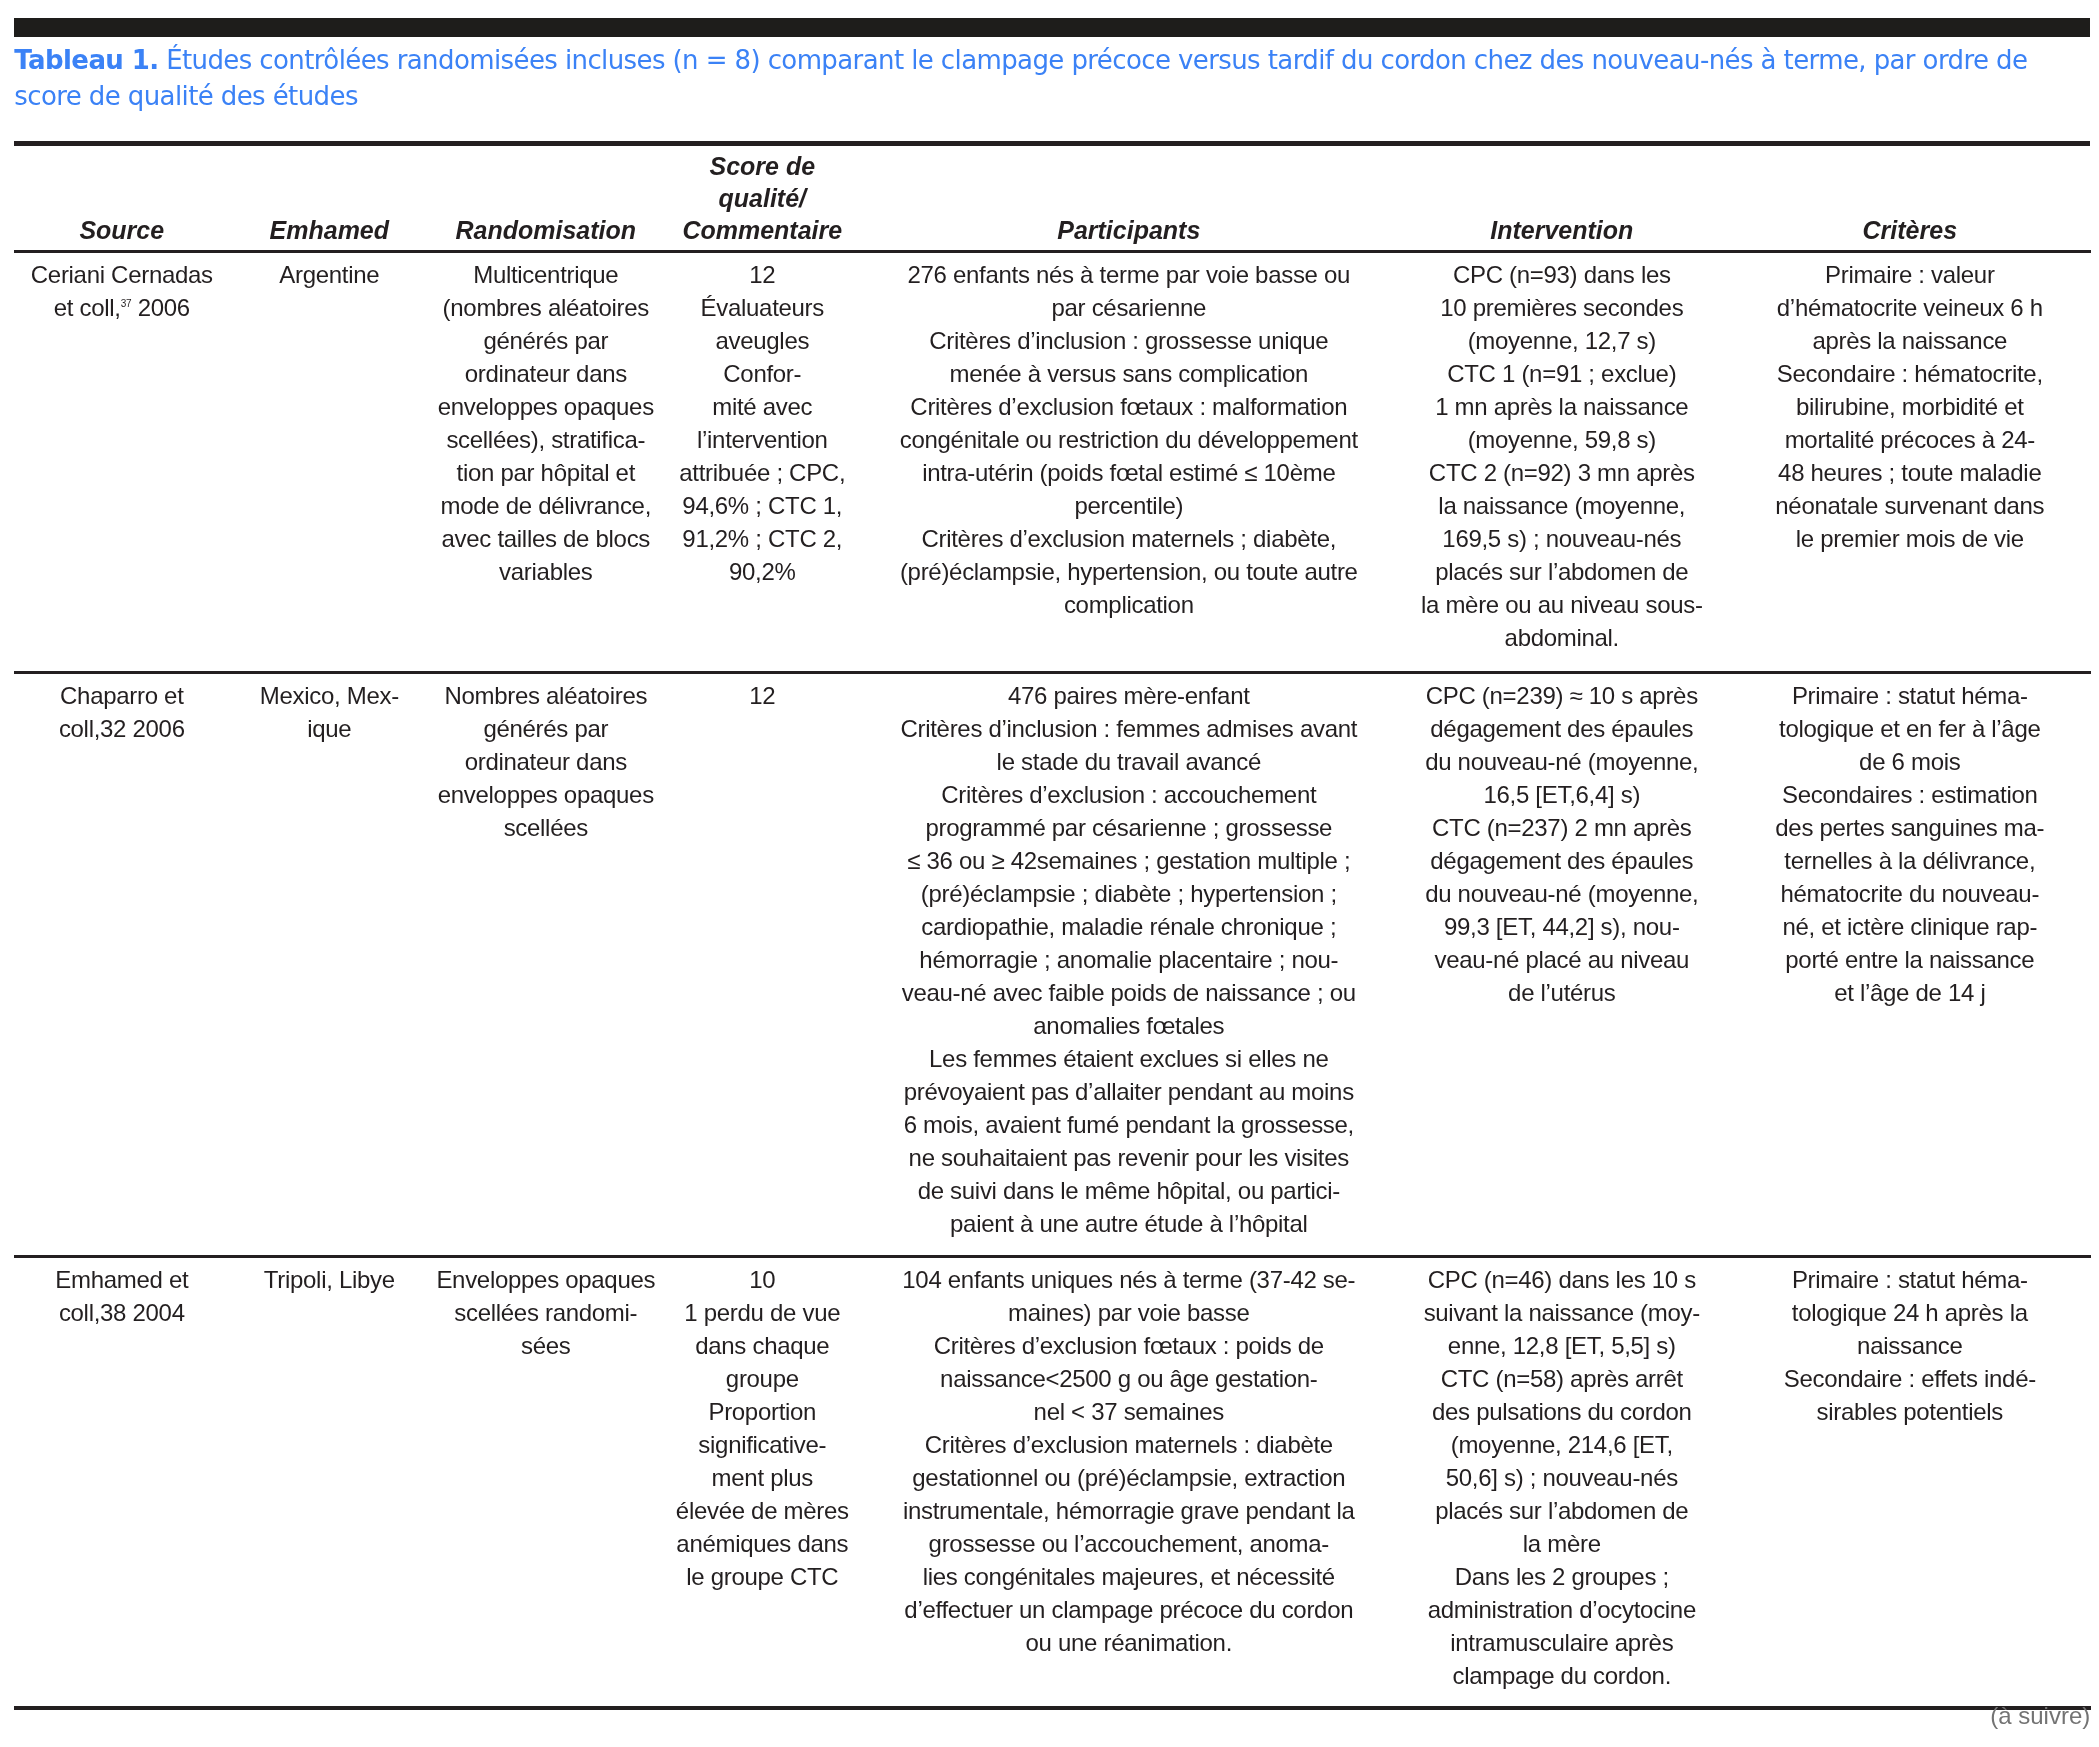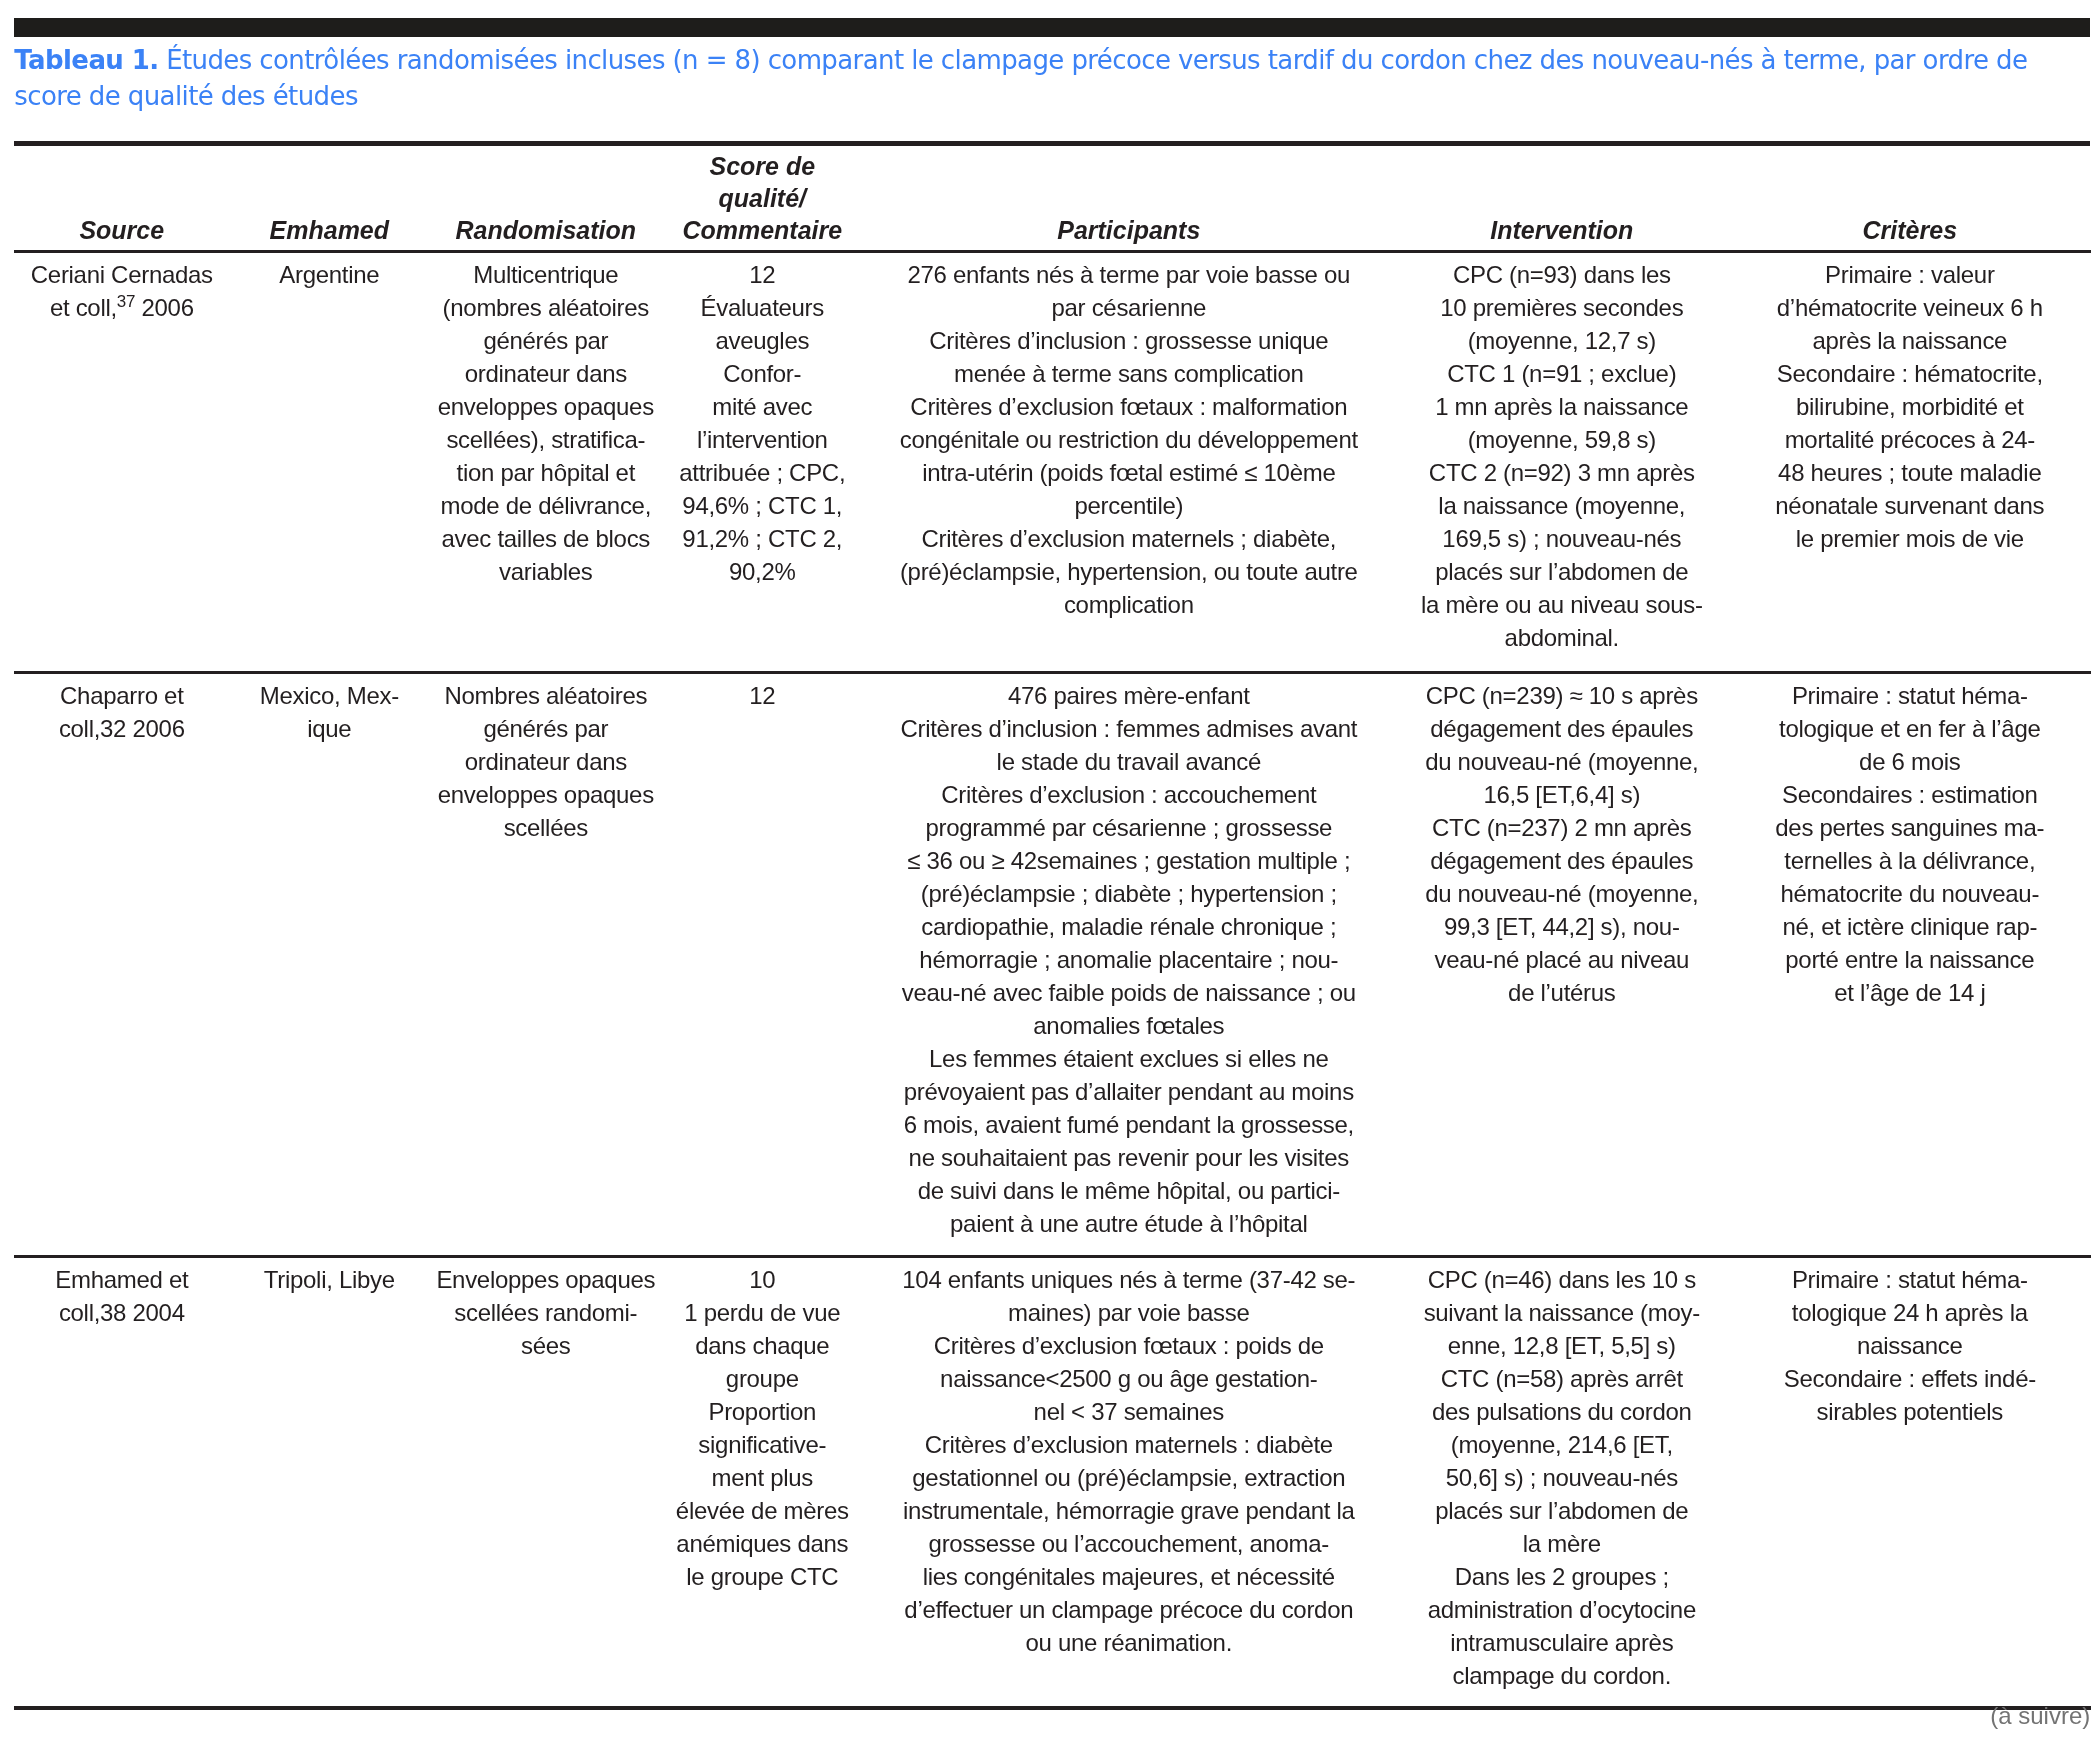--- a/index.html
+++ b/index.html
@@ -30,21 +30,21 @@
       padding: 0 1.9px 3.8px 1.9px; line-height: 32px; height: 103px; font-style: italic;
     }
     table.trials td {
       text-align: center; vertical-align: top; padding: 5.7px 1.9px 7.6px 1.9px;
       letter-spacing: -0.3px;
     }
     table.trials thead tr { border-bottom: 3.8px solid #231f20; }
     table.trials tbody tr { border-bottom: 3.8px solid #231f20; }
     table.trials tbody tr:last-child { border-bottom: 4.8px solid #231f20; }
     .line { display: block; }
-    sup { font-size: 17px; line-height: 0; vertical-align: super; }
+    sup { font-size: 10px; line-height: 0; vertical-align: super; }
     .cont {
       position: absolute; right: 0; top: 1702px;
       font-size: 24px; font-family: "Liberation Sans", sans-serif; color: #737373;
     }
   </style>
 </head>
 <body>
 
 <div class="page">
   <div class="top-bar"></div>
@@ -110,21 +110,21 @@
           <span class="line">l’intervention</span>
           <span class="line">attribuée ; CPC,</span>
           <span class="line">94,6% ; CTC 1,</span>
           <span class="line">91,2% ; CTC 2,</span>
           <span class="line">90,2%</span>
         </td>
         <td>
           <span class="line">276 enfants nés à terme par voie basse ou</span>
           <span class="line">par césarienne</span>
           <span class="line">Critères d’inclusion : grossesse unique</span>
-          <span class="line">menée à terme sans complication</span>
+          <span class="line">menée à versus sans complication</span>
           <span class="line">Critères d’exclusion fœtaux : malformation</span>
           <span class="line">congénitale ou restriction du développement</span>
           <span class="line">intra-utérin (poids fœtal estimé ≤ 10ème</span>
           <span class="line">percentile)</span>
           <span class="line">Critères d’exclusion maternels ; diabète,</span>
           <span class="line">(pré)éclampsie, hypertension, ou toute autre</span>
           <span class="line">complication</span>
         </td>
         <td>
           <span class="line">CPC (n=93) dans les</span>

